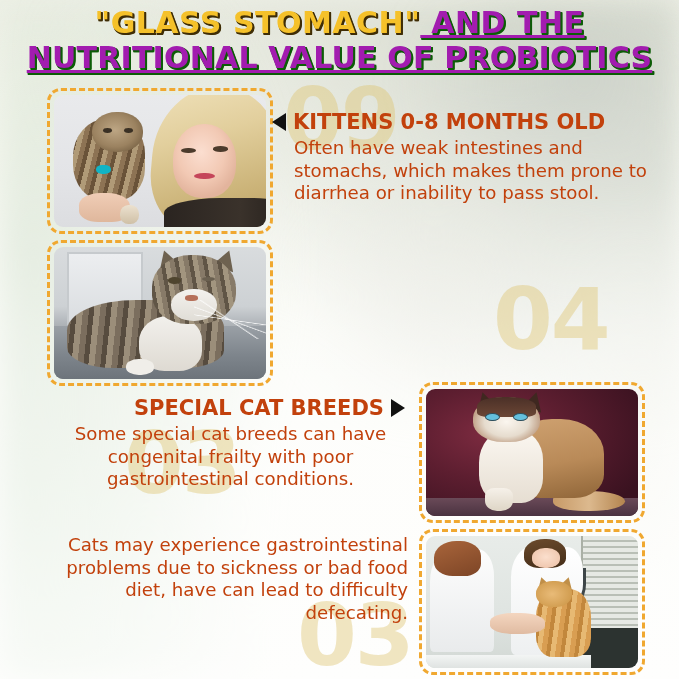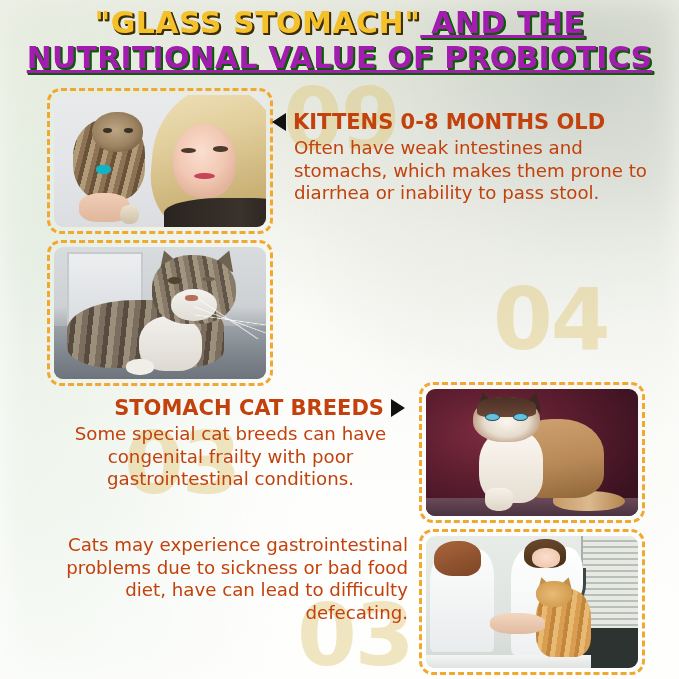--- a/index.html
+++ b/index.html
@@ -535,21 +535,21 @@
       <span>KITTENS 0-8 MONTHS OLD</span>
     </div>
     <div class="body-text">Often have weak intestines and stomachs, which makes them prone to diarrhea or inability to pass stool.</div>
   </div>
 
   <div class="block blk2">
   </div>
 
   <div class="block blk3">
     <div class="heading">
-      <span>STOMACH CAT BREEDS</span>
+      <span>SPECIAL CAT BREEDS</span>
       <span class="tri tri-right"></span>
     </div>
     <div class="body-text">Some special cat breeds can have congenital frailty with poor gastrointestinal conditions.</div>
   </div>
 
   <div class="block blk4">
     <div class="body-text">Cats may experience gastrointestinal problems due to sickness or bad food diet, have can lead to difficulty defecating.</div>
   </div>
 
 </div>

